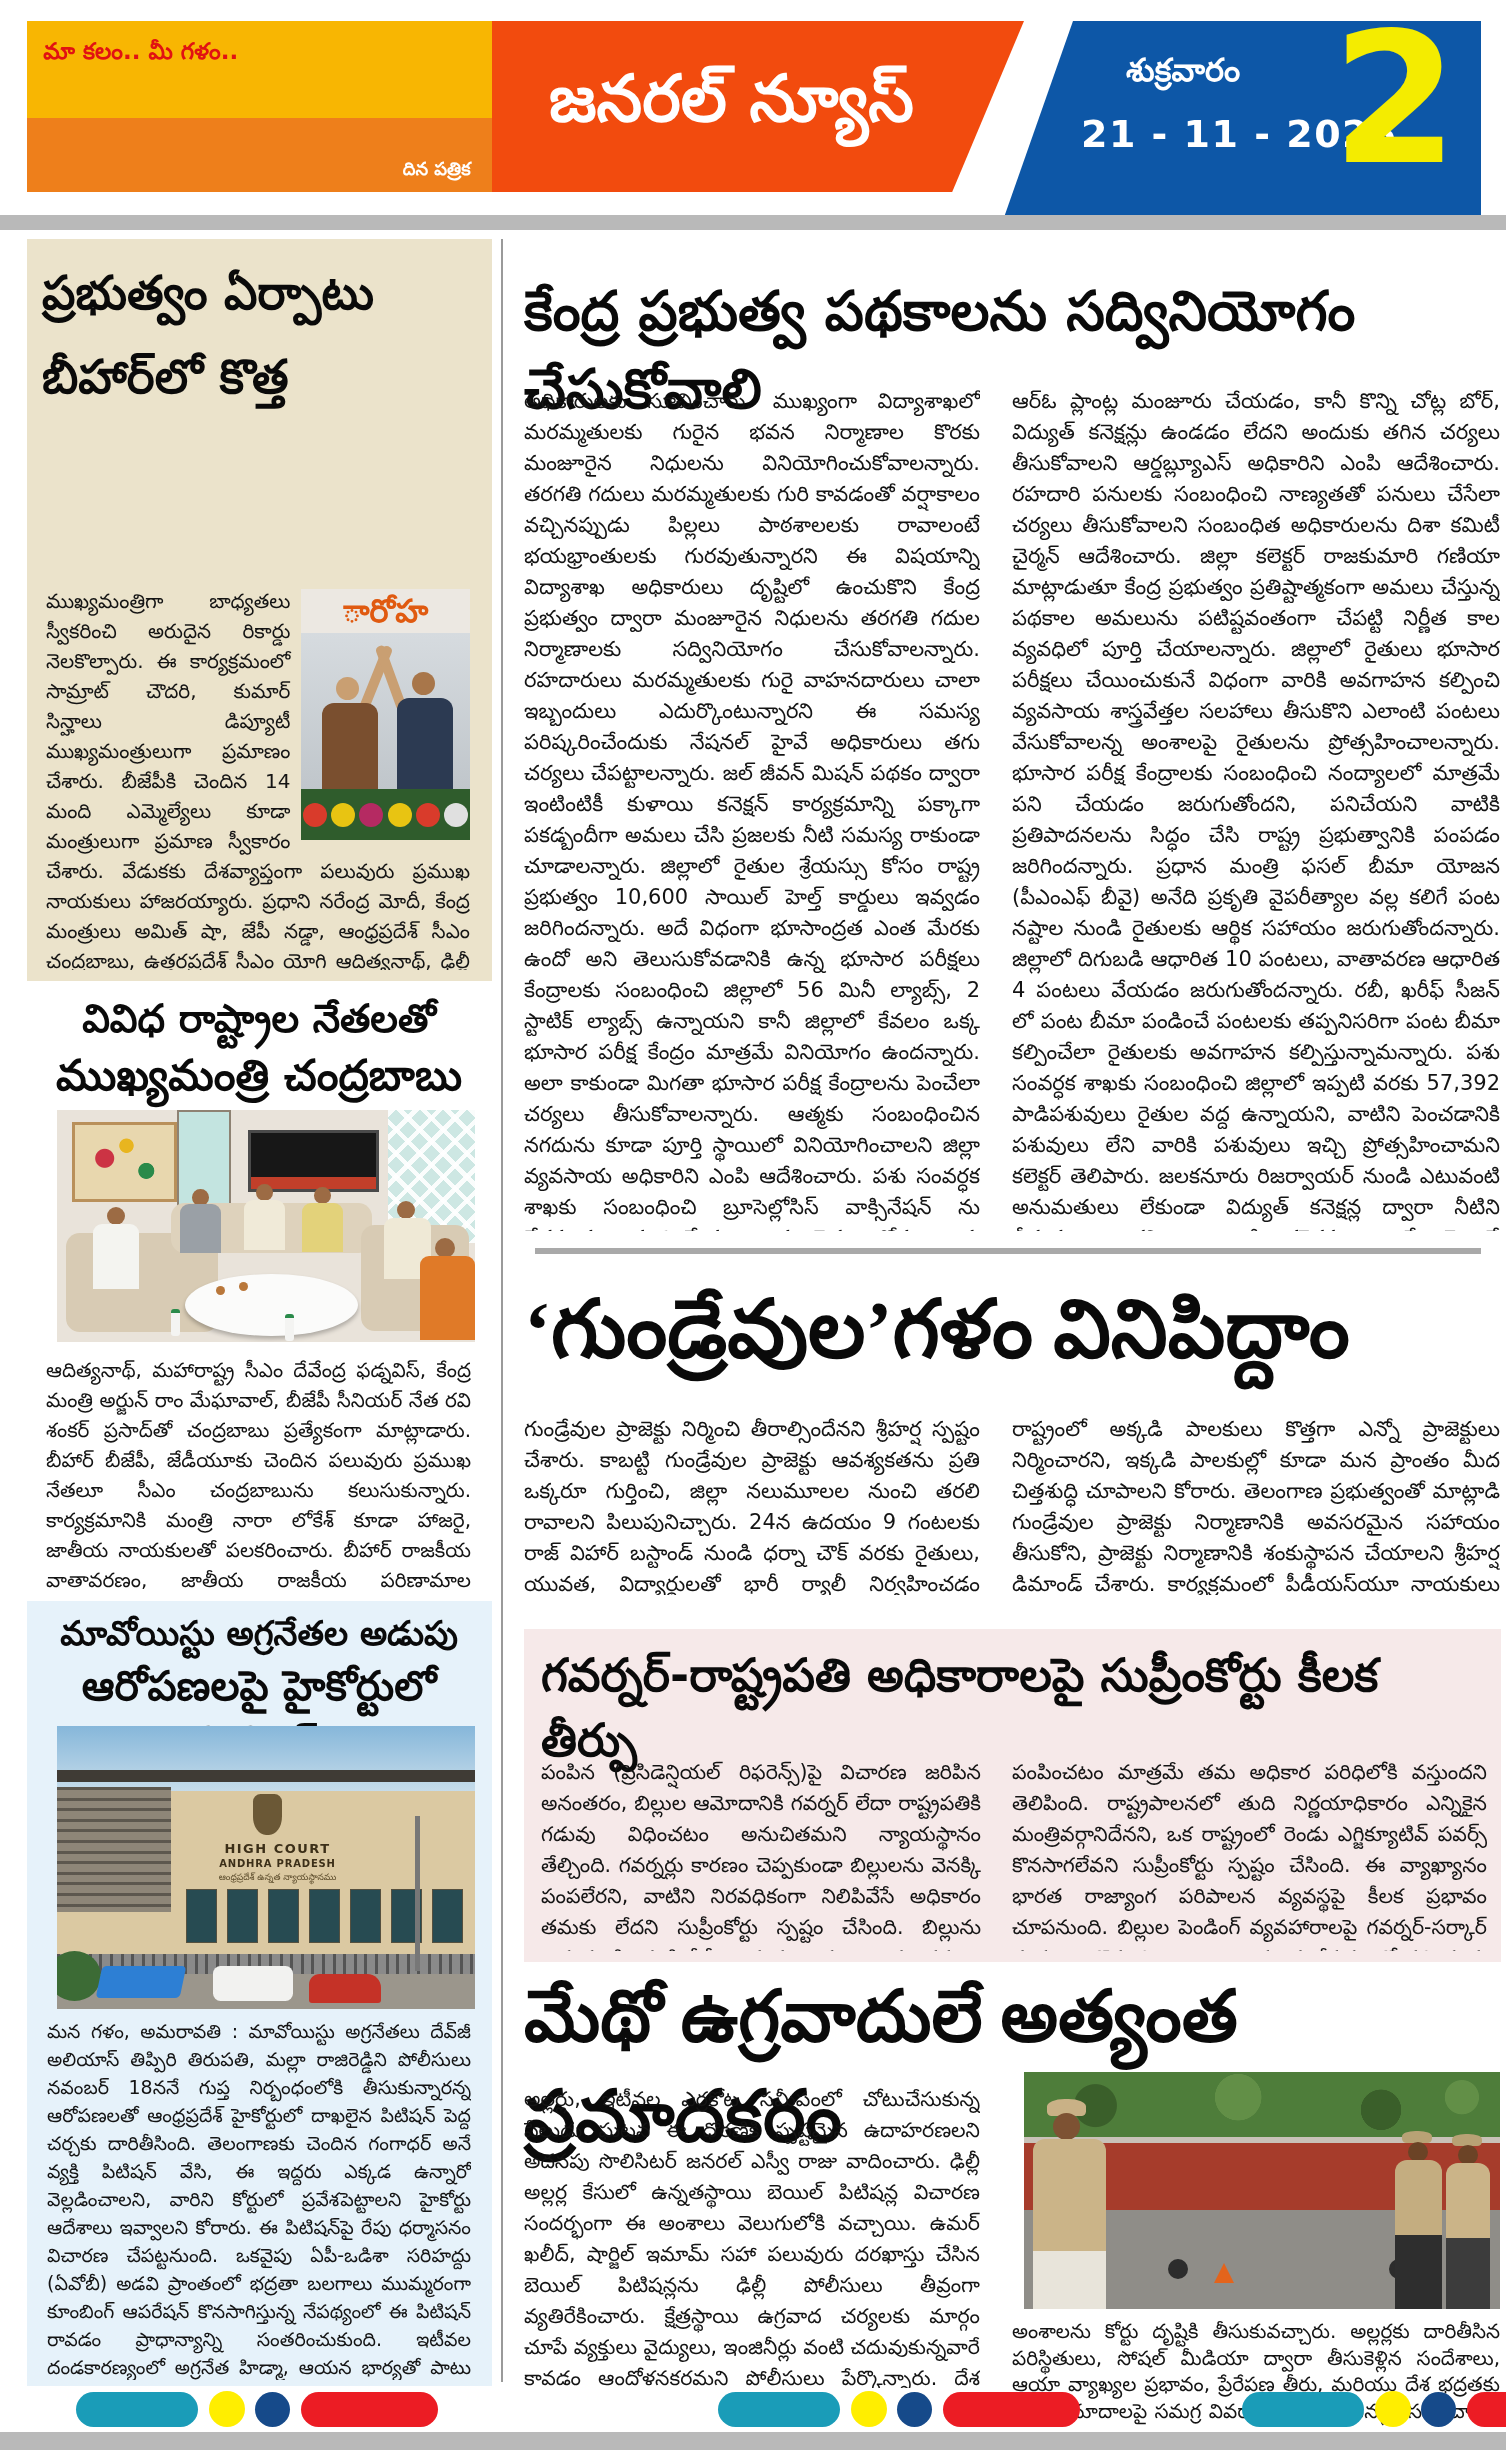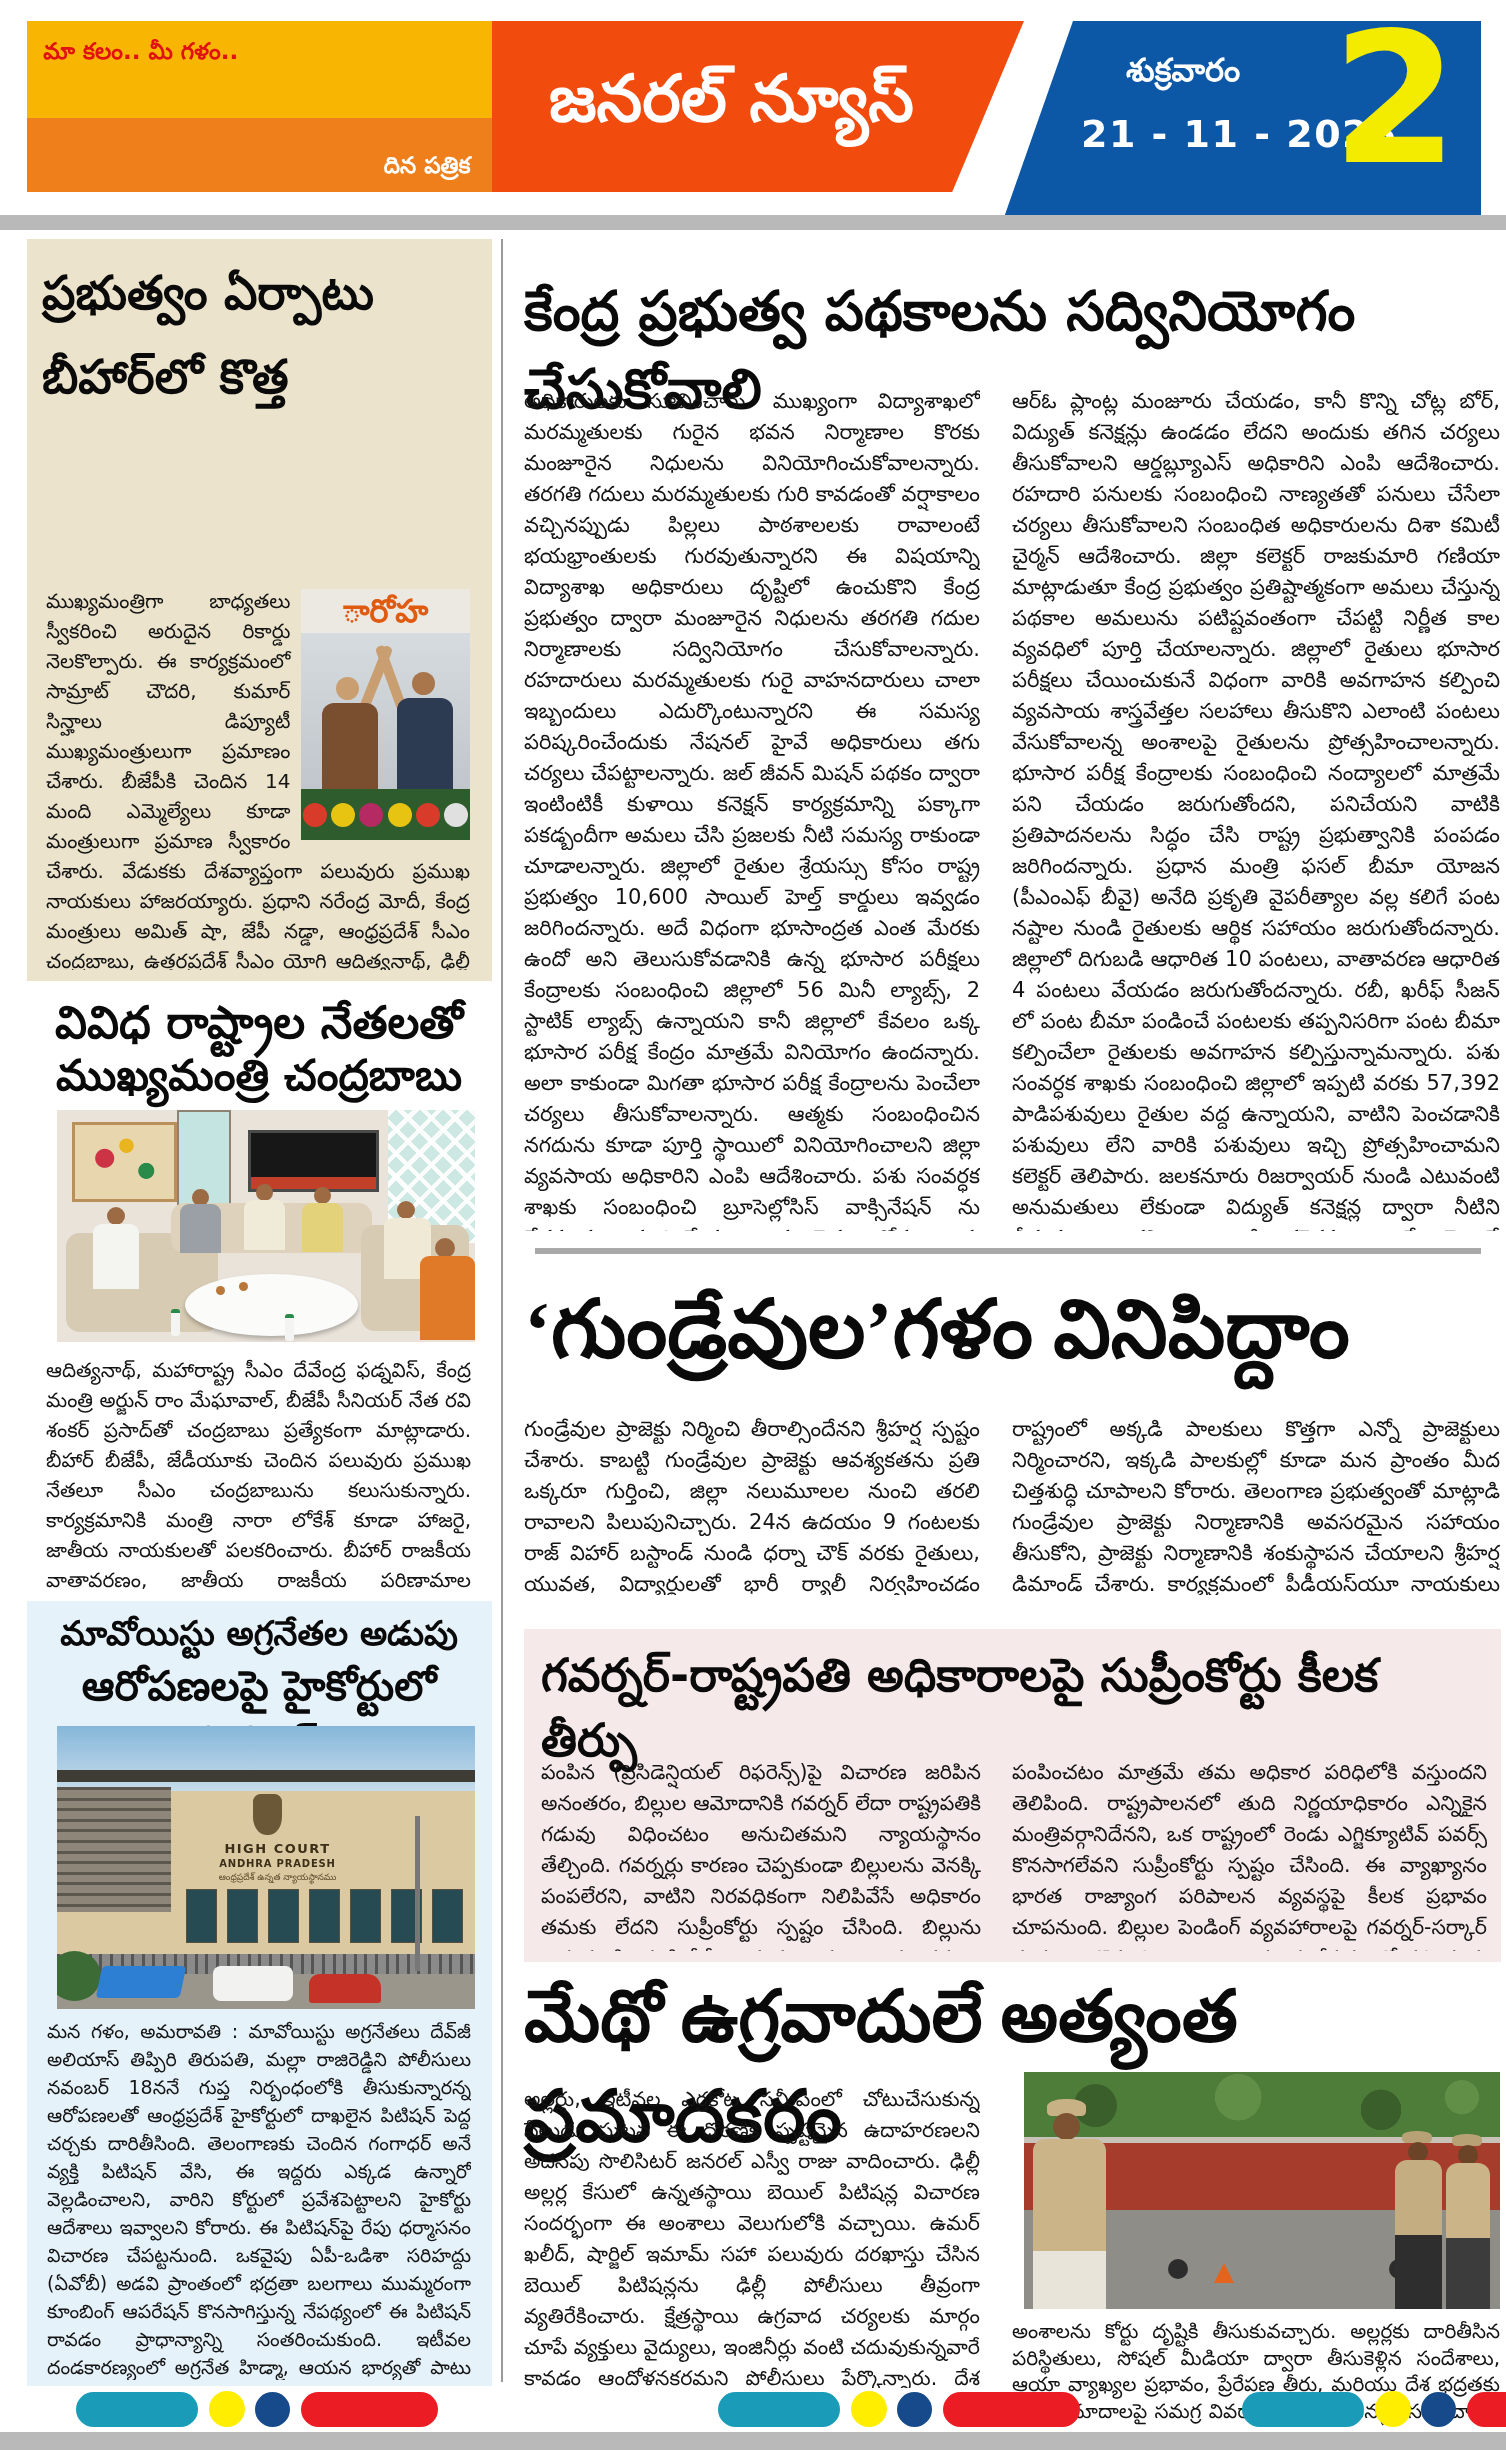--- a/index.html
+++ b/index.html
@@ -17,21 +17,21 @@
   .logo-word{font-size:90px;font-weight:bold;color:#ffffff;line-height:114px;
     text-shadow:2.3px 2.3px 0 #57534a,-1.5px -1.5px 0 #57534a,1.5px -1.5px 0 #57534a,-1.5px 1.5px 0 #57534a;}
   .fist-box{width:79px;height:141px;background:#2ba13d;margin:0 4.6px;position:relative;flex:0 0 auto;}
   .fist-arm{position:absolute;left:26px;top:53px;width:29px;height:84px;background:#d42a1e;border-radius:7.6px;}
   .fist-fingers{position:absolute;left:23px;top:39px;width:36px;height:26px;background:#2b3f9e;border-radius:6px;}
   .fist-pencil{position:absolute;left:10.6px;top:-6px;width:9px;height:114px;background:#d42a1e;
     transform:rotate(38deg);border-radius:4.6px;}
   .fist-pencil-tip{position:absolute;left:44px;top:-10.6px;width:0;height:0;
     border-left:6.8px solid transparent;border-right:6.8px solid transparent;border-bottom:15px solid #e3641c;
     transform:rotate(38deg);}
-  .logo-sub{right:21px;bottom:7.6px;font-size:23px;font-weight:bold;color:#ffffff;}
+  .logo-sub{right:21px;bottom:7.6px;font-size:18px;font-weight:bold;color:#ffffff;}
   .genre-box{left:492px;top:21px;width:532px;height:171px;background:#f24b0e;
     clip-path:polygon(0 0,100% 0,86.5% 100%,0 100%);display:flex;align-items:center;justify-content:center;}
   .genre-text{font-size:65px;font-weight:bold;color:#ffffff;padding-right:53px;}
   .date-box{left:1001px;top:21px;width:480px;height:205px;background:#0d57a7;
     clip-path:polygon(15% 0,100% 0,100% 100%,0 100%);}
   .weekday{left:125px;top:30px;font-size:32px;color:#ffffff;font-weight:bold;}
   .date-text{left:80px;top:91px;font-size:38px;color:#ffffff;font-weight:bold;letter-spacing:1.5px;}
   .page-num{right:23px;top:-12px;font-size:181px;line-height:181px;color:#f4ec00;font-weight:bold;}
   .strip{left:0;width:1507px;height:15px;background:#b9b9b9;}
   .v-divider{left:501px;top:239px;width:2.3px;height:2143px;background:#9a9a9a;}
@@ -45,21 +45,21 @@
     color:#e05a10;font-size:32px;font-weight:bold;text-align:center;line-height:44px;overflow:hidden;}
   .p1-stage{position:absolute;left:0;top:44px;width:100%;height:156px;
     background:linear-gradient(#d6dbdf,#c0c6cb);}
   .p1-head{position:absolute;border-radius:50%;background:#c99f72;}
   .p1-arm{position:absolute;width:10px;height:68px;background:#c99f72;border-radius:4.6px;}
   .p1-man1{position:absolute;left:21px;top:70px;width:56px;height:87px;background:#7a4f2f;border-radius:12px 12px 0 0;}
   .p1-man2{position:absolute;left:96px;top:65px;width:56px;height:91px;background:#2c3a52;border-radius:12px 12px 0 0;}
   .p1-flowers{position:absolute;left:0;bottom:0;width:100%;height:51px;background:#2f5c2c;
     display:flex;align-items:center;justify-content:space-around;}
   .flw{width:24px;height:24px;border-radius:50%;}
-  .art2-h1{left:26.6px;top:996px;width:465px;font-size:45px;}
+  .art2-h1{left:26.6px;top:996px;width:465px;font-size:39px;}
   .art2-h2{left:26.6px;top:1050px;width:465px;font-size:43px;}
   .photo2{left:57px;top:1110px;width:418px;height:232px;background:#e9e3da;overflow:hidden;}
   .p2-frame{position:absolute;left:15px;top:12px;width:99px;height:74px;background:#e8d7ae;border:3.8px solid #b9905a;
     background-image:radial-gradient(circle at 30% 45%,#cc3344 9px,transparent 10px),
       radial-gradient(circle at 72% 62%,#2a8a4a 7.6px,transparent 8.4px),
       radial-gradient(circle at 52% 28%,#e8b51f 6.8px,transparent 7.6px);}
   .p2-glass1{position:absolute;left:120px;top:0;width:50px;height:108px;background:#c3e4e0;border:2.3px solid #8e8273;}
   .p2-glass2{position:absolute;left:331px;top:0;width:87px;height:133px;background:#cde7e3;
     background-image:repeating-linear-gradient(45deg,rgba(255,255,255,.9) 0 4.6px,transparent 4.6px 16.7px),
       repeating-linear-gradient(-45deg,rgba(255,255,255,.9) 0 4.6px,transparent 4.6px 16.7px);}

